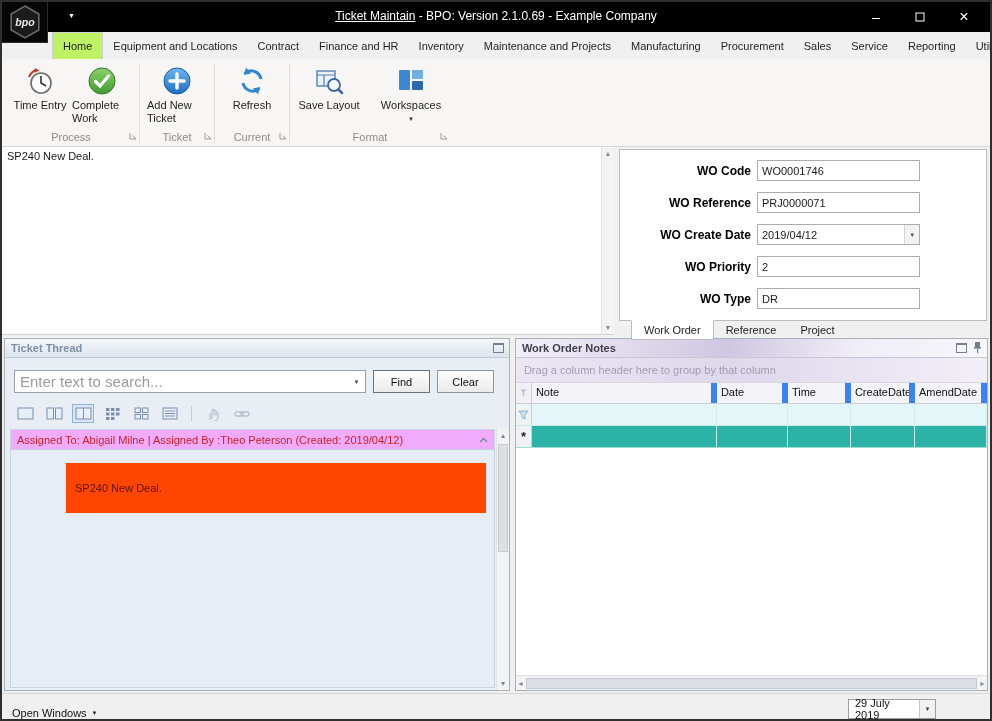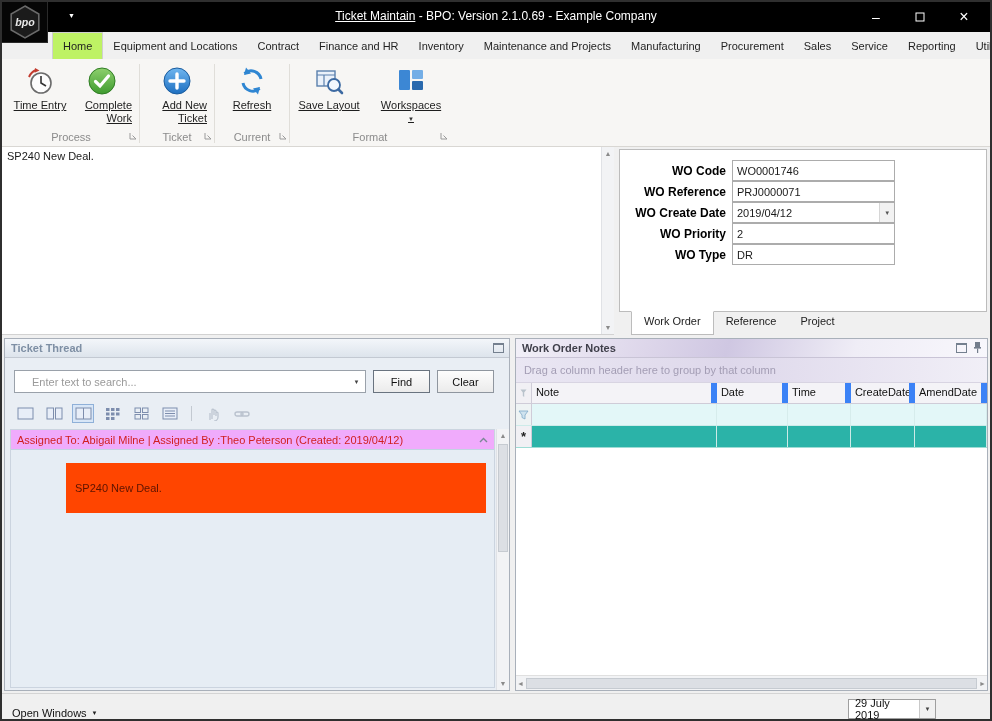--- a/index.html
+++ b/index.html
@@ -25,21 +25,21 @@
   .tabrow { height:27px; background:#f0f0f0; display:flex; align-items:stretch; padding-left:50px; flex:0 0 auto; }
   .rtab { padding:0 10px; display:flex; align-items:center; color:#1f1f1f; cursor:pointer; white-space:nowrap; }
   .rtab.selected { background:#bef264; border:1px solid #cfcfcf; border-bottom:none; }
 
   
   .ribbon { height:88px; background:#f7f6f4; border-bottom:1px solid #d9d7d3; display:flex;
             padding:2px 0 0 2px; flex:0 0 auto; }
   .rgroup { display:flex; flex-direction:column; }
   .rgroup-buttons { flex:1; display:flex; align-items:flex-start; padding:3px 6px 0 6px; gap:2px; }
   .rbtn { width:60px; display:flex; flex-direction:column; align-items:center; gap:3px; padding:2px 0;
-          color:#1e1e1e; text-align:right; line-height:1.15; cursor:pointer;text-decoration:underline; }
+          color:#1e1e1e; text-align:left; line-height:1.15; cursor:pointer; }
   .rbtn.wide { width:64px; white-space:nowrap; }
   .rbtn .ric { width:30px; height:30px; display:flex; align-items:center; justify-content:center; }
   .rbtn .dd { font-size:6px; color:#333; margin-top:1px; }
   .rgroup-footer { height:18px; position:relative; display:flex; align-items:center; justify-content:center;
                    color:#8b8b8b; }
   .launcher { position:absolute; right:1px; bottom:4px; cursor:pointer; }
   .rsep { width:1px; background:#e0ded9; margin:3px 1px; }
   .gap14 { width:14px; }
 
   
@@ -51,21 +51,21 @@
   .hscroll { height:15px; flex:0 0 auto; background:#f2f3f5; border-top:1px solid #e0e0e0; display:flex;
              align-items:center; color:#8a8a8a; font-size:7px; padding:0 1px; }
   .hthumb { flex:1; height:11px; margin:0 2px; background:#dcdfe4; border:1px solid #c6cbd1; }
 
   
   .top-row { height:188px; display:flex; flex:0 0 auto; background:#f0f0f0; }
   .ticket-editor { width:612px; background:#fff; display:flex; border-bottom:1px solid #d2d2d2; }
   .ticket-editor .content { flex:1; padding:3px 5px; color:#1a1a1a; }
   .wo-area { flex:1; display:flex; flex-direction:column; padding:2px 3px 0 5px; }
   .wo-box { flex:1; background:#fff; border:1px solid #bcbcbc; padding-top:10px; }
-  .frow { display:flex; align-items:center; margin-bottom:0; }
+  .frow { display:flex; align-items:center; margin-bottom:11px;padding-left:25px; }
   .frow label { width:112px; text-align:right; font-weight:bold; font-size:12px; padding-right:6px; color:#000; }
   .finput { width:163px; height:21px; border:1px solid #acacac; display:flex; align-items:center; background:#fff; }
   .finput input { border:none; outline:none; width:100%; height:100%; padding:0 4px; font-family:inherit;
                   font-size:11px; color:#1a1a1a; background:transparent; }
   .combo-arrow { width:16px; align-self:stretch; display:flex; align-items:center; justify-content:center;
                  font-size:6px; color:#555; background:#f2f2f2; border-left:1px solid #d6d6d6; cursor:pointer; }
   .form-tabs { height:23px; display:flex; padding-left:12px; }
   .ftab { padding:3px 12px; color:#222; cursor:pointer; position:relative; }
   .ftab.selected { background:#fff; border:1px solid #bcbcbc; border-top:1px solid #fff; margin-top:-1px; z-index:2; }
 
@@ -75,21 +75,21 @@
   .panel-hdr { height:19px; flex:0 0 auto; display:flex; align-items:center; padding:0 5px 0 6px;
                border-bottom:1px solid #c3c9d2; }
   .hdr-icons { margin-left:auto; display:flex; gap:6px; align-items:center; }
   .box-icon { width:11px; height:10px; border:1px solid #74808f; border-top-width:2px; cursor:pointer; }
 
   
   .thread-panel { width:518px; background:#e9eef4; }
   .thread-hdr { background:linear-gradient(#f3f6fa,#dde4ec); color:#7e8fa4; font-weight:bold; }
   .search-row { flex:0 0 auto; display:flex; align-items:center; gap:7px; padding:12px 9px 6px 9px; }
   .search-combo { width:352px; height:23px; border:1px solid #9aa1aa; background:#fff; display:flex; align-items:center; }
-  .search-combo input { flex:1; border:none; outline:none; padding:0 17px; font-family:inherit; font-size:11px; color:#333; min-width:0; }
+  .search-combo input { flex:1; border:none; outline:none; padding:0 5px; font-family:inherit; font-size:15px; color:#333; min-width:0; }
   .search-combo input::placeholder { color:#9a9a9a; }
   .dd-arrow { width:17px; align-self:stretch; display:flex; align-items:center; justify-content:center;
               font-size:6px; color:#444; cursor:pointer; }
   .tbtn { height:23px; min-width:57px; border:1px solid #8f969f; background:linear-gradient(#fdfdfd,#ebebeb);
           display:flex; align-items:center; justify-content:center; color:#111; cursor:pointer; }
   .tbtn.find { border-color:#69737f; }
   .thread-toolbar { flex:0 0 auto; display:flex; align-items:center; gap:9px; padding:6px 10px 7px 10px; }
   .ttool { width:20px; height:17px; display:flex; align-items:center; justify-content:center; cursor:pointer; }
   .ttool.active { background:#d8e6f7; outline:1px solid #8fb0d8; }
   .tool-sep { width:1px; height:15px; background:#c3c9d1; margin:0 2px; }

